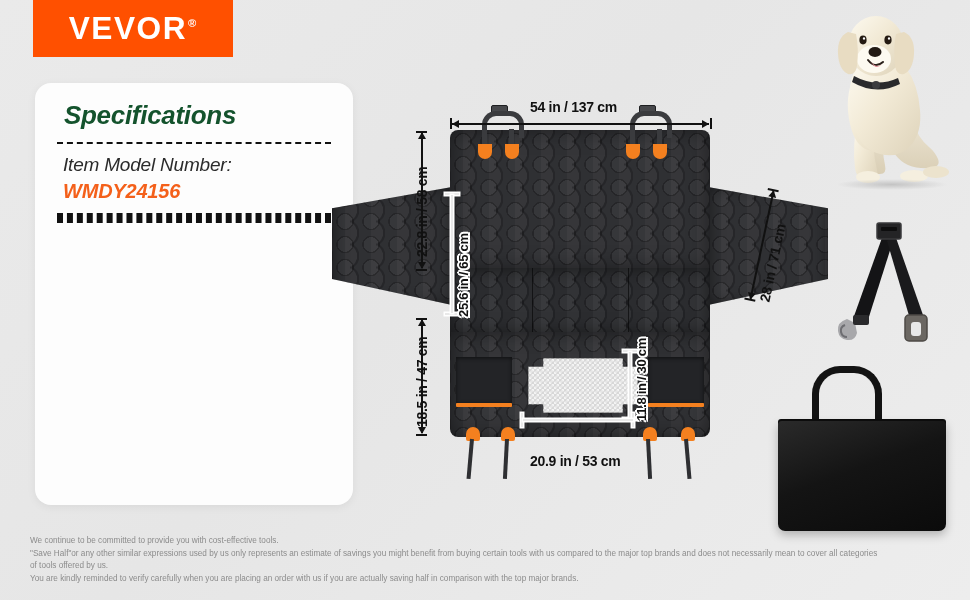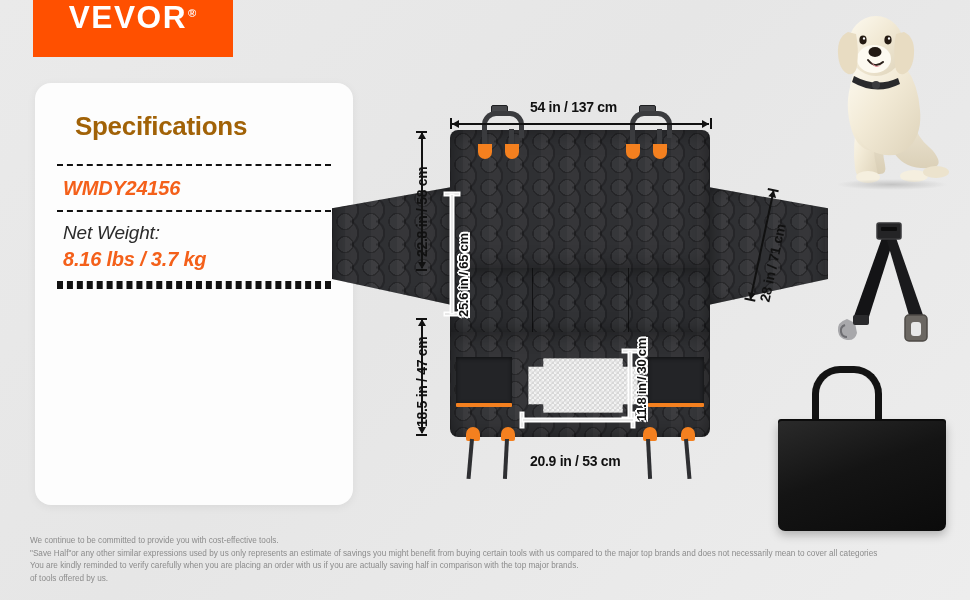--- a/index.html
+++ b/index.html
@@ -8,39 +8,39 @@
     width:970px;height:600px;overflow:hidden;position:relative;
     background:linear-gradient(135deg,#eaeaea 0%,#e6e6e6 45%,#ededed 100%);
     font-family:"Liberation Sans","DejaVu Sans",sans-serif;
     color:#333;
   }
   .stage{position:absolute;inset:0;}
 
   
   .logo{
     position:absolute;left:33px;top:0;width:200px;height:57px;
-    background:#FF5000;display:flex;justify-content:center;
+    background:#FF5000;display:flex;align-items:center;justify-content:center;
   }
   .logo-word{
     font-family:"Liberation Sans","DejaVu Sans",sans-serif;
     font-weight:bold;font-size:31px;color:#fff;letter-spacing:1.5px;
     font-stretch:condensed;transform:scaleX(1.02);
   }
   .logo-reg{font-size:11px;vertical-align:super;font-weight:bold;margin-left:1px;}
 
   
   .panel{
     position:absolute;left:35px;top:83px;width:318px;height:422px;
     background:#fdfdfd;border-radius:16px;
     box-shadow:0 2px 10px rgba(0,0,0,.06);
   }
   .panel-inner{padding:0 22px;}
   .sec-title{
-    font-weight:bold;font-size:26px;color:#a16207;
-    letter-spacing:-.3px;margin:12px;padding:16px 0 10px 6px;
+    font-style:italic;font-weight:bold;font-size:26px;color:#14532d;
+    letter-spacing:-.3px;margin:1px;padding:16px 0 10px 6px;
   }
   .divider{border-top:2px dashed #111;height:0;margin:0 0 0 0;}
   .row{padding:9px 0 8px 6px;}
   .row-label{
     font-style:italic;font-size:19px;color:#2b2b2b;line-height:1.3;
     letter-spacing:-.2px;
   }
   .row-value{
     font-style:italic;font-weight:bold;font-size:20px;color:#F4601A;
     line-height:1.35;letter-spacing:-.2px;
@@ -202,28 +202,25 @@
     <span class="logo-word"><span>VEVOR</span><span class="logo-reg">®</span></span>
   </div>
 
   <div class="panel">
     <div class="panel-inner">
 
       <h2 class="sec-title">Specifications</h2>
       <div class="divider"></div>
 
       <div class="row">
+        <div class="row-label">Item Model Number:</div>
         <div class="row-value">WMDY24156</div>
       </div>
       <div class="divider"></div>
 
-      <div class="row">
-        <div class="row-label">Net Weight:</div>
-        <div class="row-value">8.16 lbs / 3.7 kg</div>
-      </div>
       <div class="divider"></div>
 
       <div class="divider"></div>
 
       <div class="divider"></div>
 
       <div class="divider"></div>
 
     </div>
   </div>
@@ -390,17 +387,17 @@
     <div class="bag-handle bag-h1"></div>
     <div class="bag-tabL"></div>
     <div class="bag-tabR"></div>
     <div class="bag-top"></div>
     <div class="bag-body"></div>
   </div>
 
   <div class="footer">
     <div>We continue to be committed to provide you with cost-effective tools.</div>
     <div>"Save Half"or any other similar expressions used by us only represents an estimate of savings you might benefit from buying certain tools with us compared to the major top brands and does not necessarily mean to cover all categories</div>
+    <div>of tools offered by us.</div>
     <div>You are kindly reminded to verify carefully when you are placing an order with us if you are actually saving half in comparison with the top major brands.</div>
-    <div>of tools offered by us.</div>
   </div>
 
 </div>
 
 </body></html>

